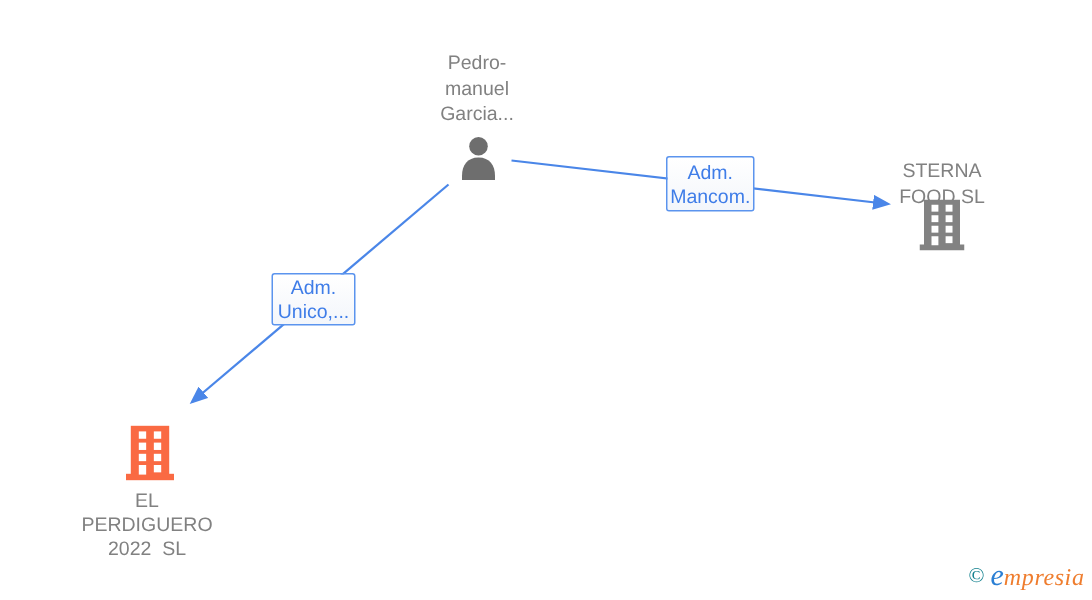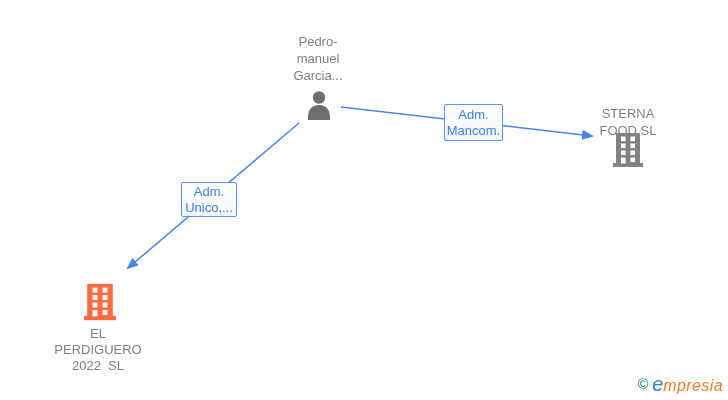--- a/index.html
+++ b/index.html
@@ -51,21 +51,21 @@
   #person-icon      { left: 303px; top: 90px; }
   #sterna-label     { left: 563px; top: 93px;  width: 130px; line-height: 16.5px; margin-top: 13px; }
   #sterna-icon      { left: 613px; top: 133px; }
   #perdiguero-icon  { left: 84px;  top: 283px; }
   #perdiguero-label { left: 28px;  top: 326px; width: 140px; line-height: 16px; }
 
   .logo {
     position: absolute;
     right: 5px; bottom: 4px;
     z-index: 2;
-    font-family: Liberation Sans, sans-serif;
+    font-family: Liberation Serif, serif;
     font-style: italic;
     white-space: nowrap;
     cursor: pointer;
   }
   .logo-c {
     color: #12808e;
     font-style: normal;
     font-size: 14px;
     margin-right: 4px;
     vertical-align: 2px;

